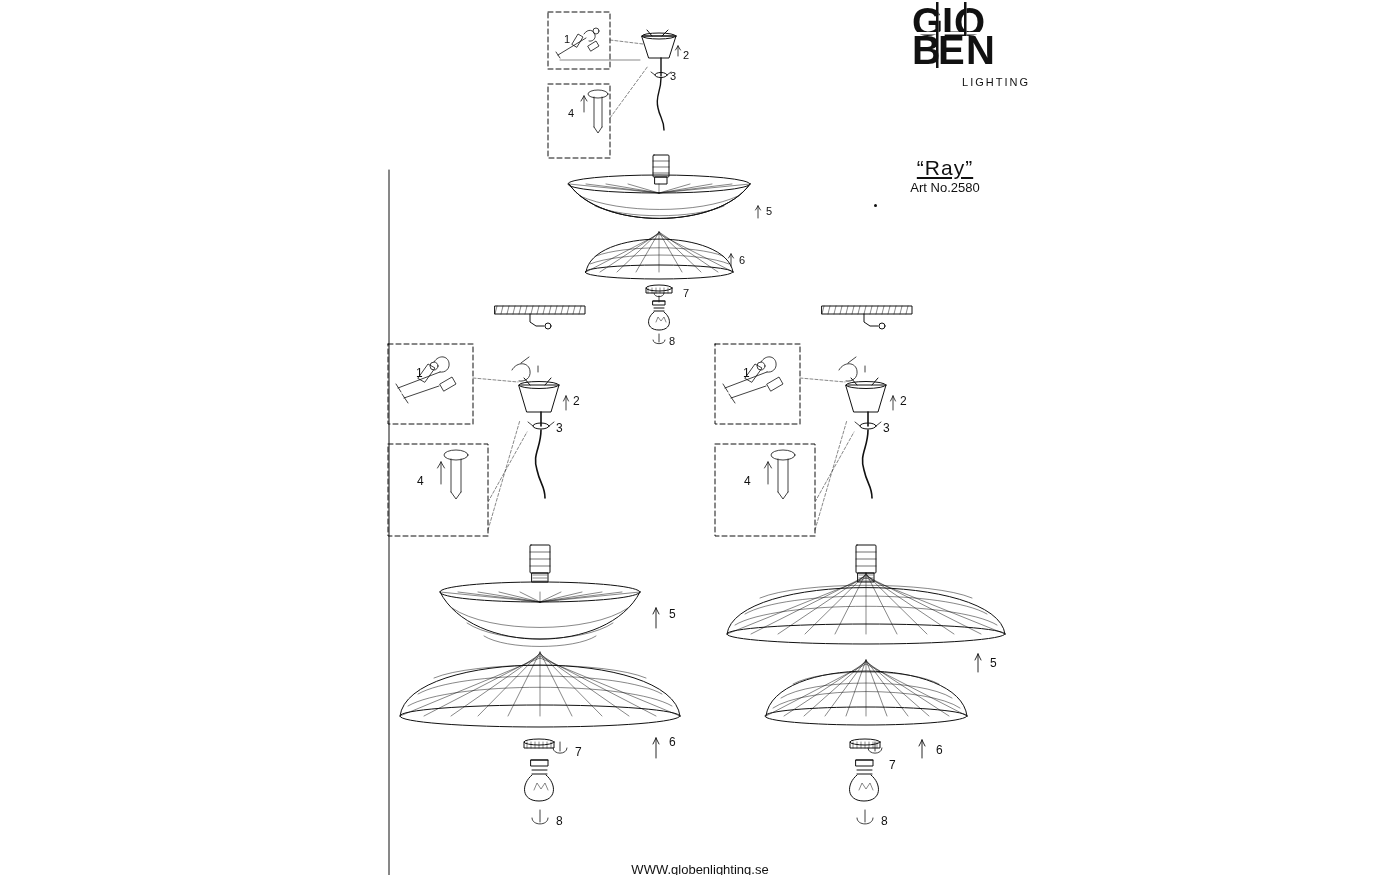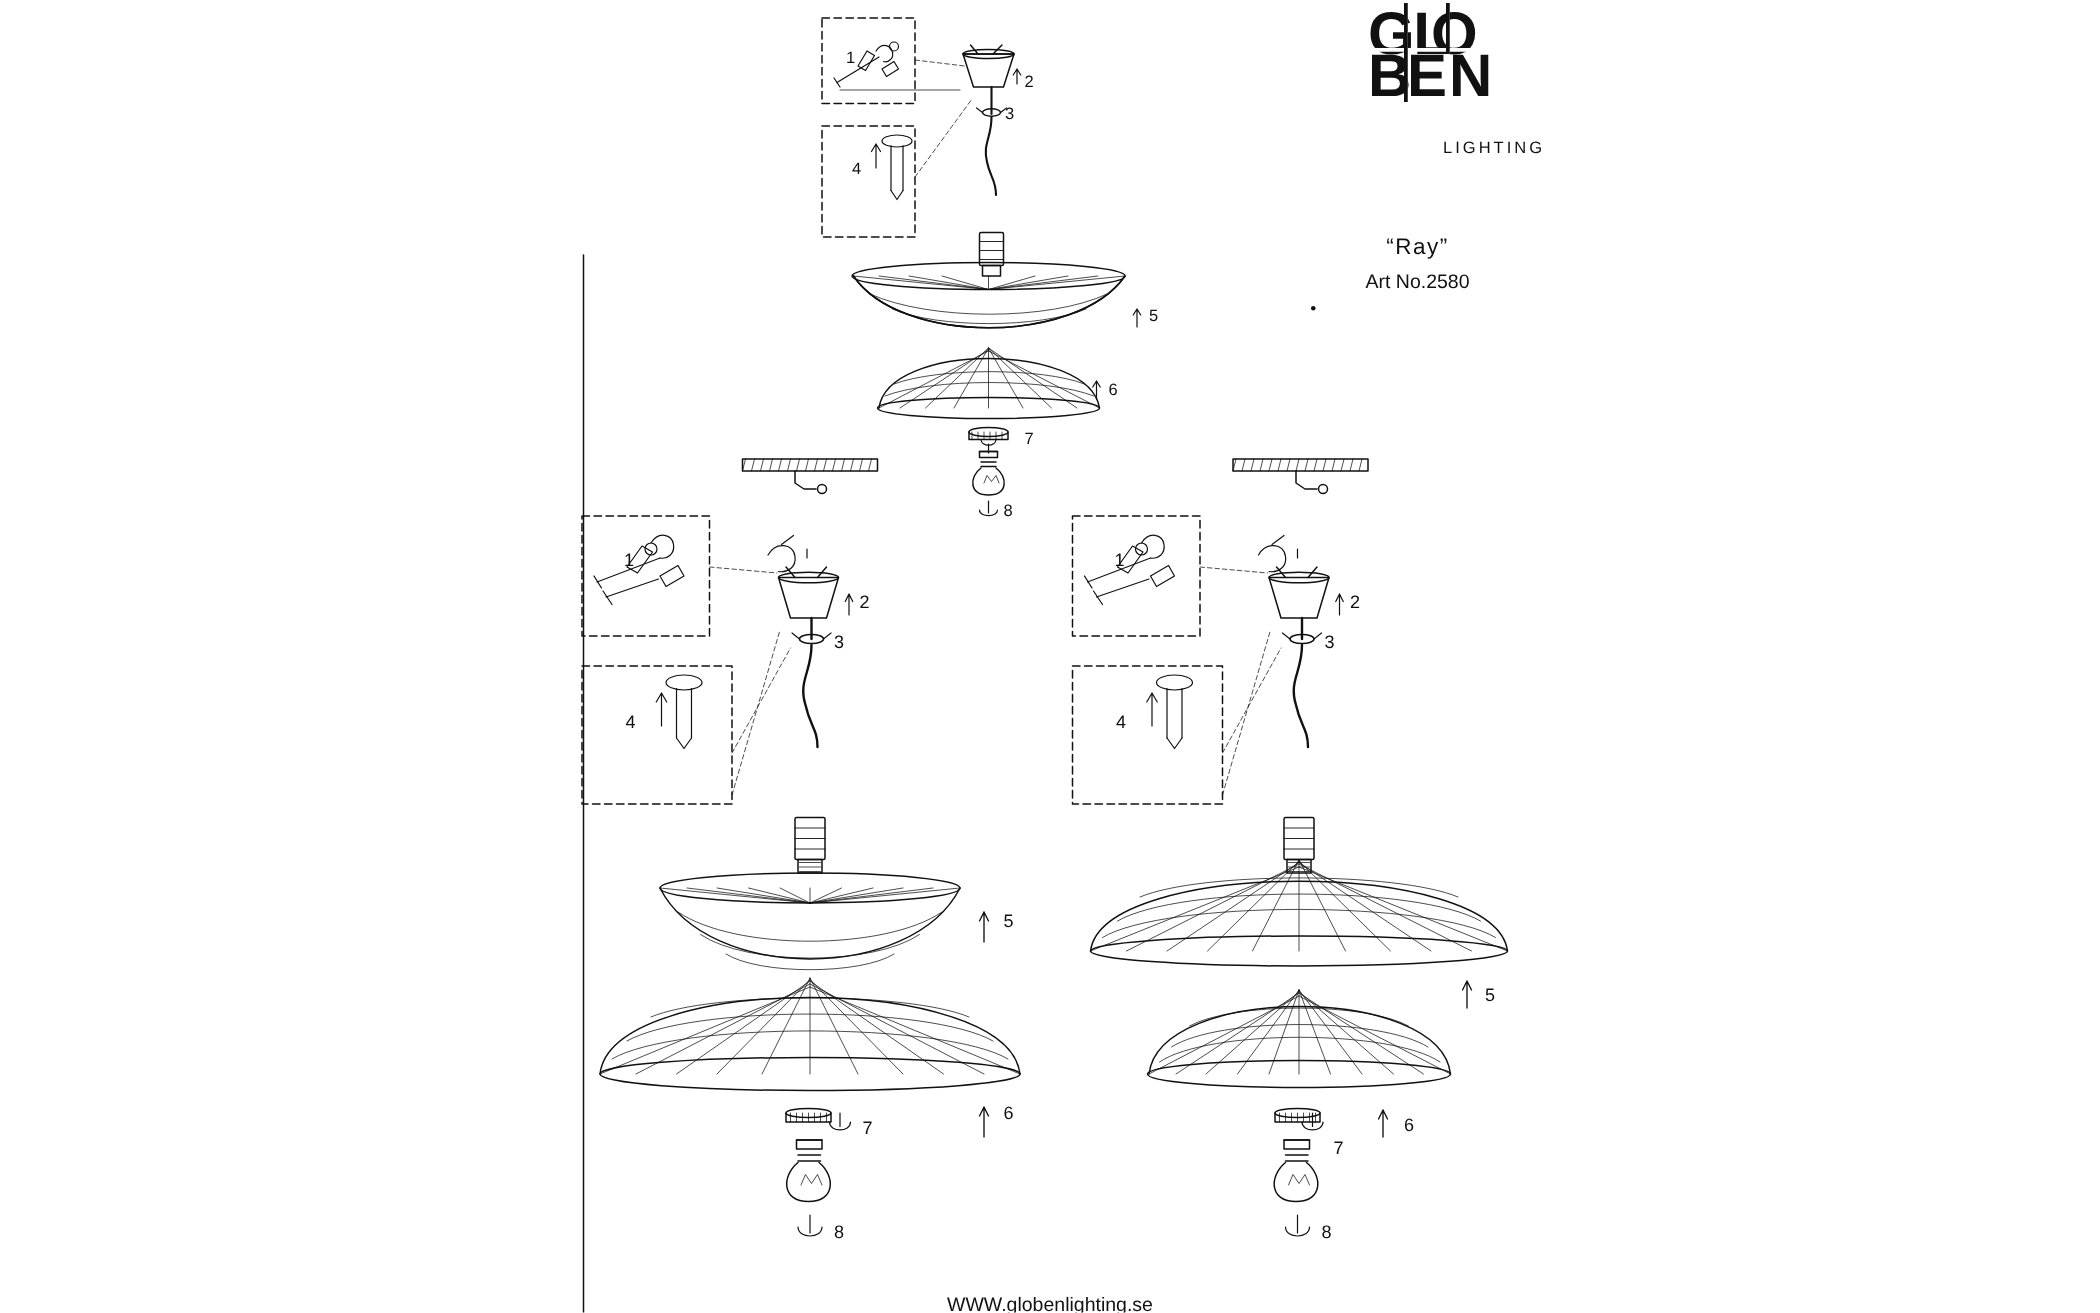--- a/index.html
+++ b/index.html
@@ -29,33 +29,34 @@
     left: 912px;
     top: 2px;
     width: 120px;
     height: 100px;
   }
   .brand-sub {
     font-size: 11px;
     letter-spacing: 2px;
     text-align: right;
     color: #111;
-    margin-top: 20px;
+    margin-top: 4px;
     padding-right: 2px;
   }
 
   .model-name {
     position: absolute;
     left: 860px;
     top: 156px;
     width: 170px;
     text-align: center;
-    font-size: 15px;
+    font-size: 21px;
     letter-spacing: 1px;
     color: #111;
+    text-decoration: underline;
   }
   .model-art {
     position: absolute;
     left: 860px;
     top: 180px;
     width: 170px;
     text-align: center;
     font-size: 13px;
     color: #111;
   }

